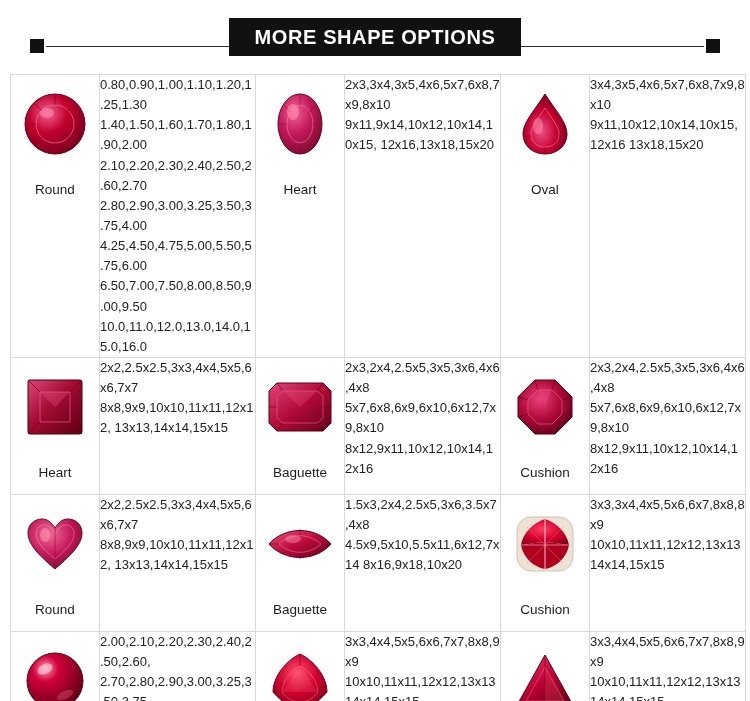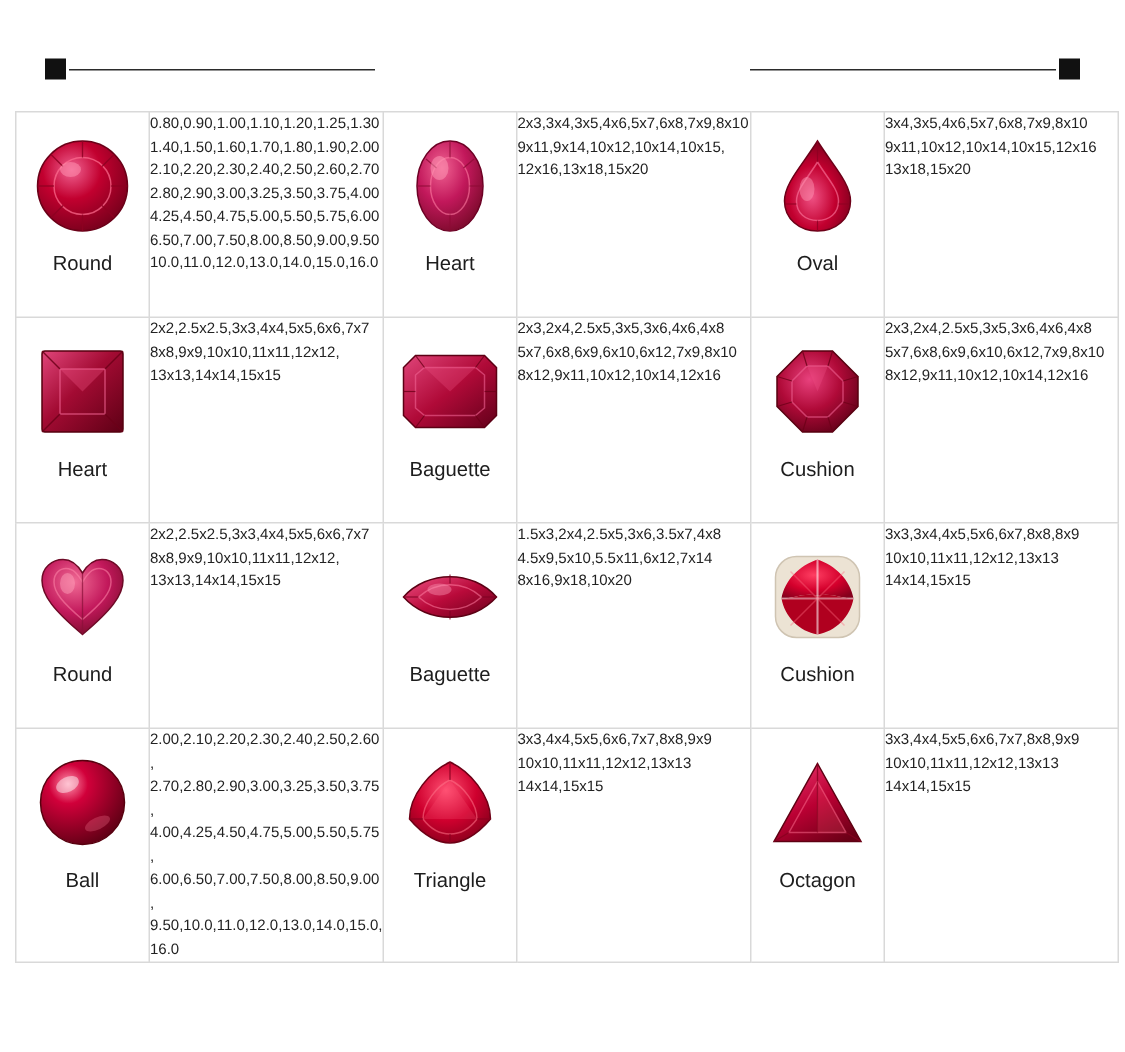--- a/index.html
+++ b/index.html
@@ -69,21 +69,21 @@
   }
   td.gem-cell {
     width: 88px;
     height: 136px;
     position: relative;
   }
   td.spec-cell {
     width: 155px;
     height: 136px;
     padding: 8px 7px 6px 8px;
-    font-size: 10px;
+    font-size: 13px;
     line-height: 1.55;
     color: #222222;
     word-break: break-word;
   }
   .gem-inner {
     position: absolute;
     inset: 0;
     display: flex;
     flex-direction: column;
     align-items: center;
@@ -94,32 +94,33 @@
     width: 66px;
     height: 80px;
     display: flex;
     align-items: center;
     justify-content: center;
   }
   .gem-label {
     font-size: 13.5px;
     color: #1d1d1d;
     text-align: center;
-    margin-top: 4px;
+    margin-top: 18px;
   }
   svg { display: block; overflow: visible; }
 </style>
 </head>
 <body>
 
 <div class="banner">
   <div class="banner-sq left"></div>
   <div class="banner-rule left"></div>
   <div class="banner-rule right"></div>
   <div class="banner-sq right"></div>
+  <div class="banner-title">MORE SHAPE OPTIONS</div>
 </div>
 
 <div class="table-wrap">
 <table class="shapes">
 
   <tbody>
         <tr>
     <td class="gem-cell">
       <div class="gem-inner">
         <div class="gem-art">

